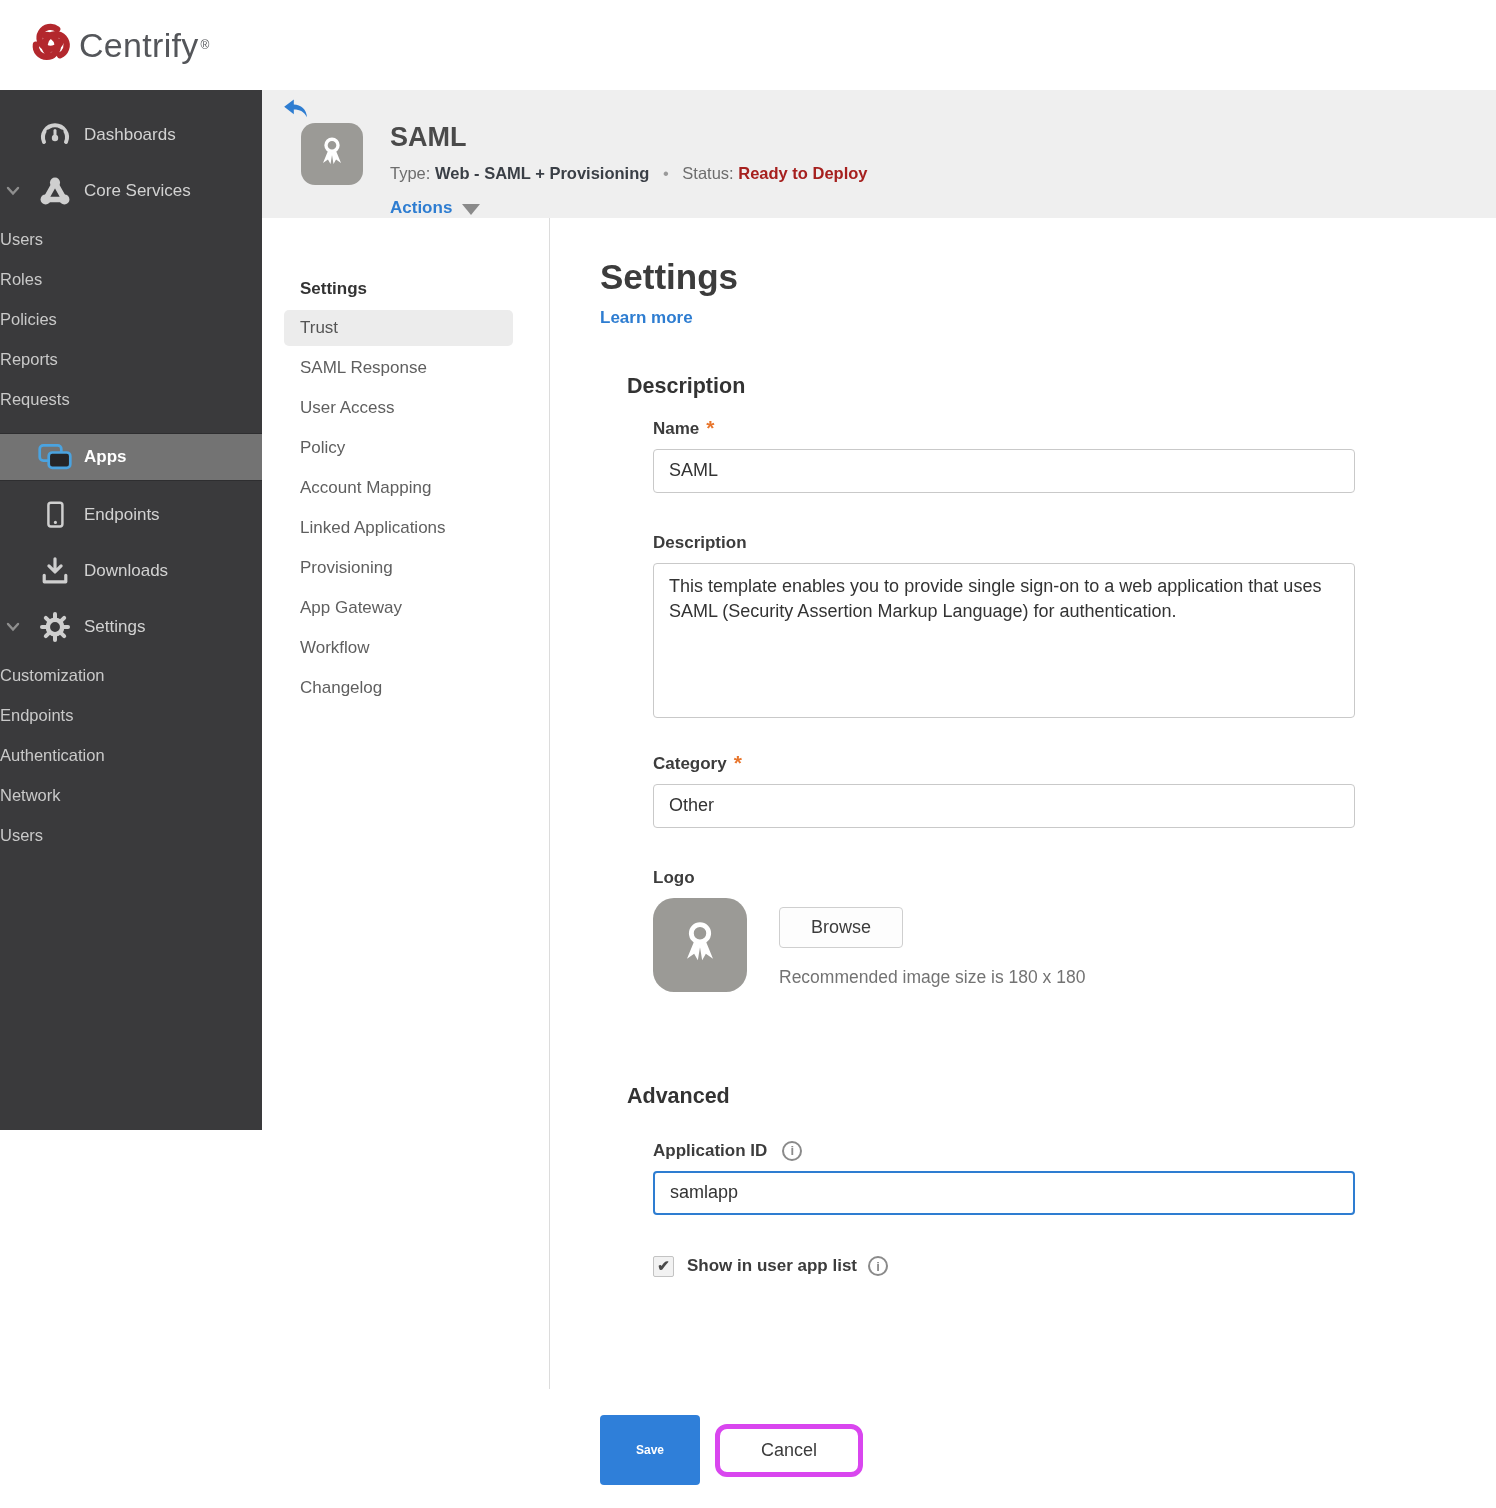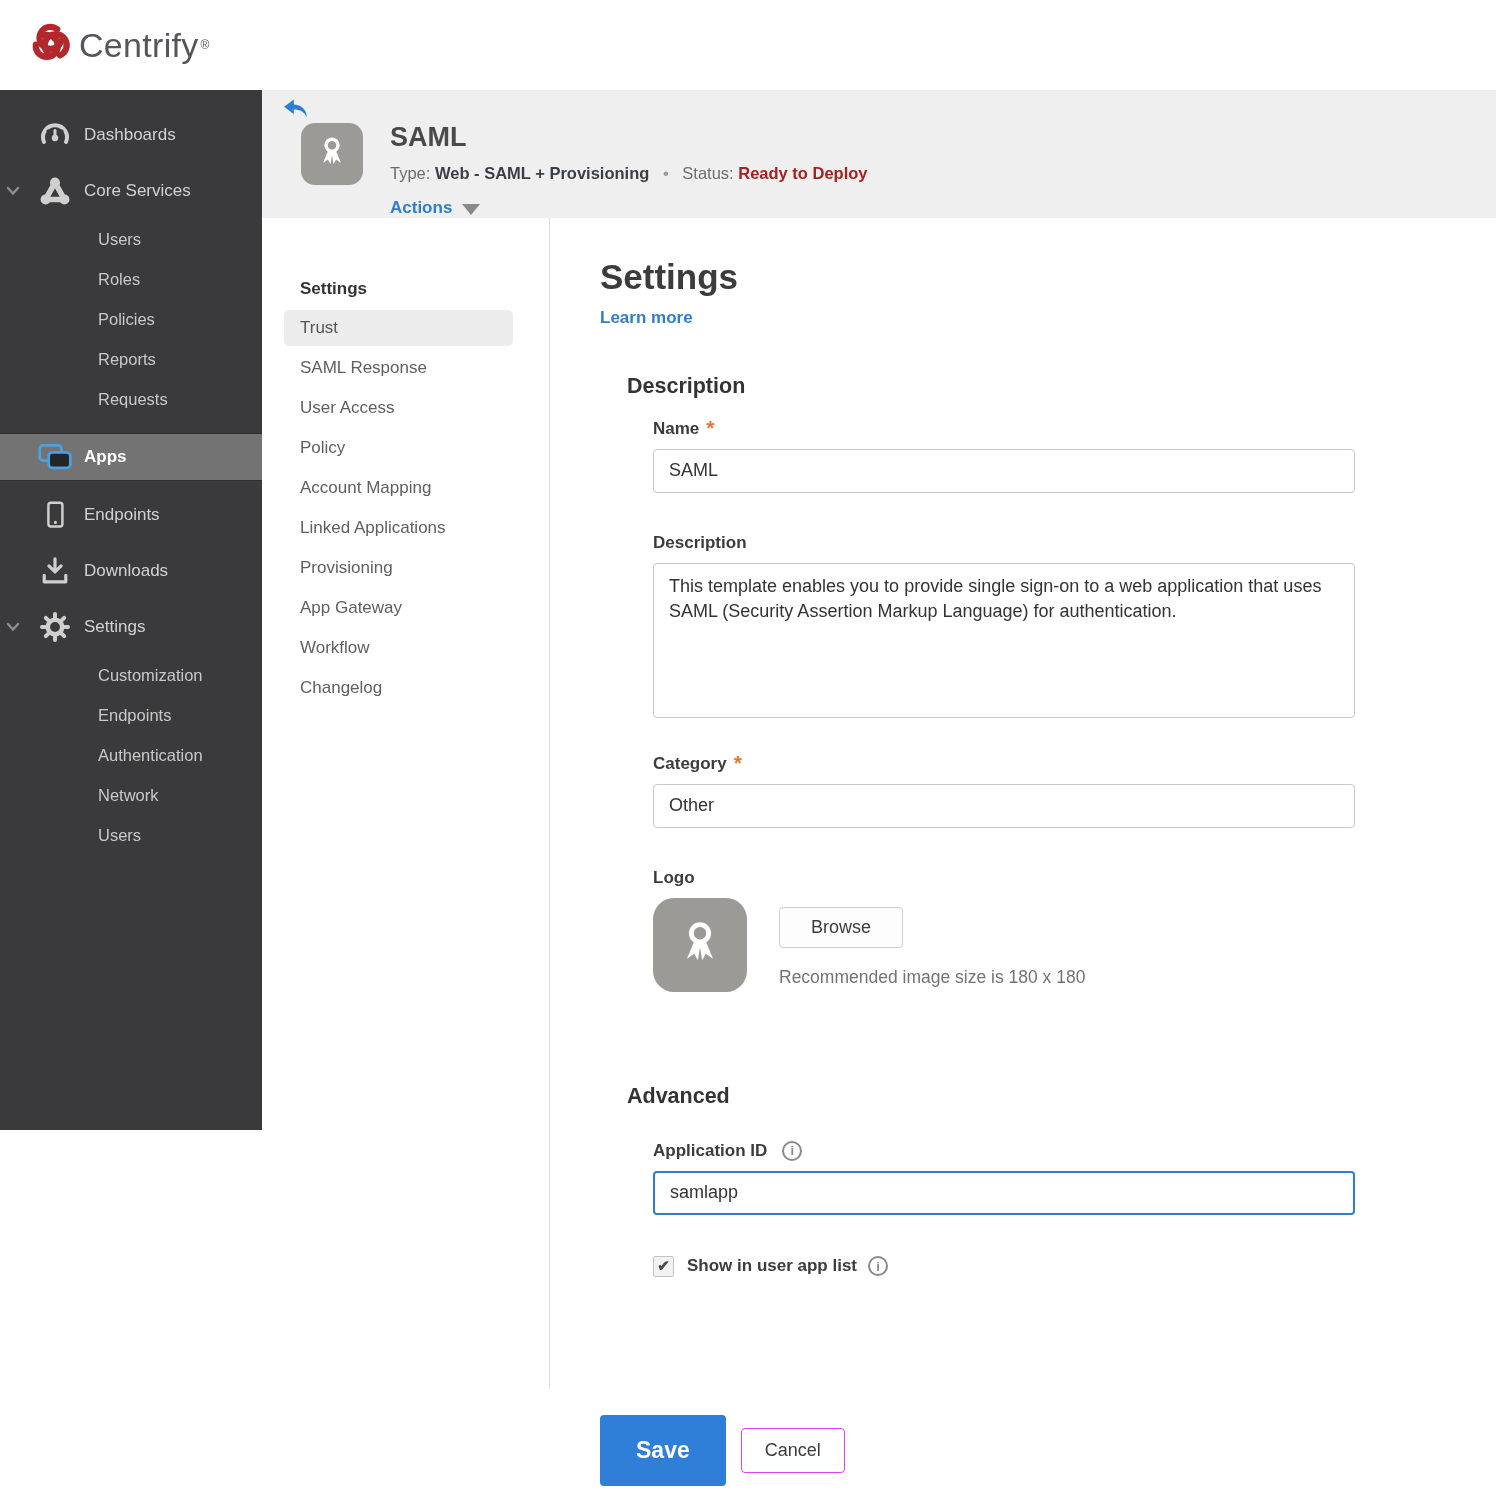--- a/index.html
+++ b/index.html
@@ -19,21 +19,21 @@
   
   .layout { display:flex; height:1040px; }
 
   
   .sidebar { width:262px; flex-shrink:0; background:#3a3a3c; padding-top:21px; }
   .nav-row { display:flex; align-items:center; height:48px; position:relative; padding-left:36px; cursor:pointer; }
   .nav-row .chev { position:absolute; left:6px; top:50%; transform:translateY(-50%); }
   .nav-icon { width:38px; display:flex; justify-content:center; align-items:center; margin-right:10px; flex-shrink:0; }
   .nav-label { font-size:17px; color:#d2d2d2; }
   .sub-list { padding:4px 0 14px 0; }
-  .sub-row { height:40px; display:flex; align-items:center; padding-left:98px; font-size:16.5px; color:#c9c9c9; cursor:pointer; }
+  .sub-row { height:40px; display:flex; align-items:center; font-size:16.5px; color:#c9c9c9; cursor:pointer; }
   .nav-row.active { background:#737373; border-top:1px solid #2e2e30; border-bottom:1px solid #2e2e30; }
   .nav-row.active .nav-label { color:#ffffff; font-weight:bold; }
   .mt10 { margin-top:10px; } .mt8 { margin-top:8px; }
 
   
   .main-area { flex:1; display:flex; flex-direction:column; background:#fff; }
   .page-header { background:#efefef; height:154px; position:relative; }
   .back-btn { position:absolute; left:20px; top:7px; cursor:pointer; }
   .header-inner { display:flex; padding:33px 0 0 39px; }
   .app-tile { width:62px; height:62px; background:#9b9a96; border-radius:14px; display:flex; align-items:center; justify-content:center; flex-shrink:0; }
@@ -75,22 +75,22 @@
 
   .advanced-heading { margin-top:92px; }
   .info-icon { display:inline-flex; width:20px; height:20px; border:2px solid #8a8a8a; border-radius:50%; color:#8a8a8a; align-items:center; justify-content:center; font-size:13px; font-weight:bold; margin-left:15px; flex-shrink:0; cursor:pointer; }
   .appid-row { margin-top:32px; }
 
   .checkbox-row { display:flex; align-items:center; margin-top:41px; }
   .checkbox { width:21px; height:21px; background:#f2f2f2; border:1px solid #c3c3c3; border-radius:2px; display:flex; align-items:center; justify-content:center; color:#4a4a4a; font-size:15px; font-weight:bold; cursor:pointer; }
   .checkbox-label { margin-left:13px; font-size:17px; font-weight:bold; color:#3c3c3c; }
 
   .footer-row { padding-left:338px; margin-top:26px; display:flex; align-items:center; }
-  .save-btn { background:#2f7fd9; color:#fff; font-weight:bold; font-size:23px; border:none; border-radius:4px; padding:22px 36px; cursor:pointer; font-family:"Liberation Sans", sans-serif; }
-  .cancel-btn { margin-left:15px; background:#fff; color:#3c3c3c; font-size:18px; border:1px solid #d946ef; border-radius:4px; padding:11px 23px; cursor:pointer; font-family:"Liberation Sans", sans-serif; }
+  .save-btn { background:#2f7fd9; color:#fff; font-weight:bold; font-size:12px; border:none; border-radius:4px; padding:28px 36px; cursor:pointer; font-family:"Liberation Sans", sans-serif; }
+  .cancel-btn { margin-left:15px; background:#fff; color:#3c3c3c; font-size:18px; border:5px solid #d946ef; border-radius:12px; padding:11px 41px; cursor:pointer; font-family:"Liberation Sans", sans-serif; }
 </style>
 </head>
 <body>
 
 <div class="topbar">
   <div class="brand">
     <span>
       <svg width="46" height="46" viewBox="0 0 48 48">
         <g fill="none" stroke="#b3282d" stroke-width="6.5" stroke-linecap="round">
           <path d="M30.5 9.5 A11.5 11.5 0 1 0 34.5 22"></path>

